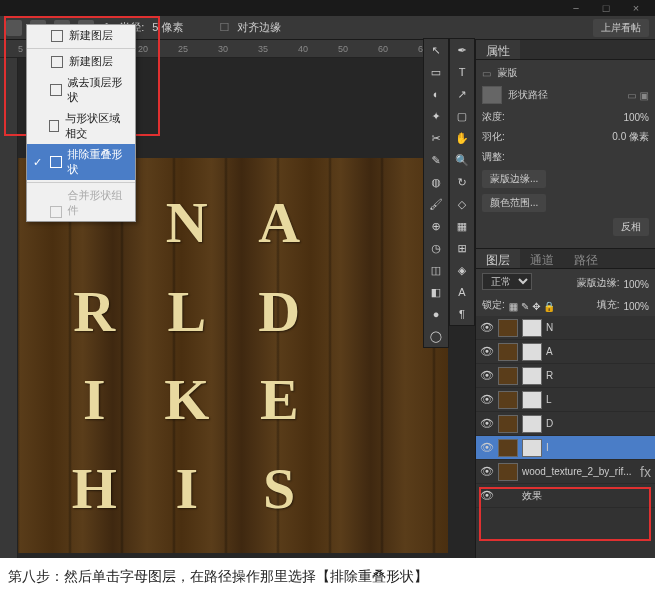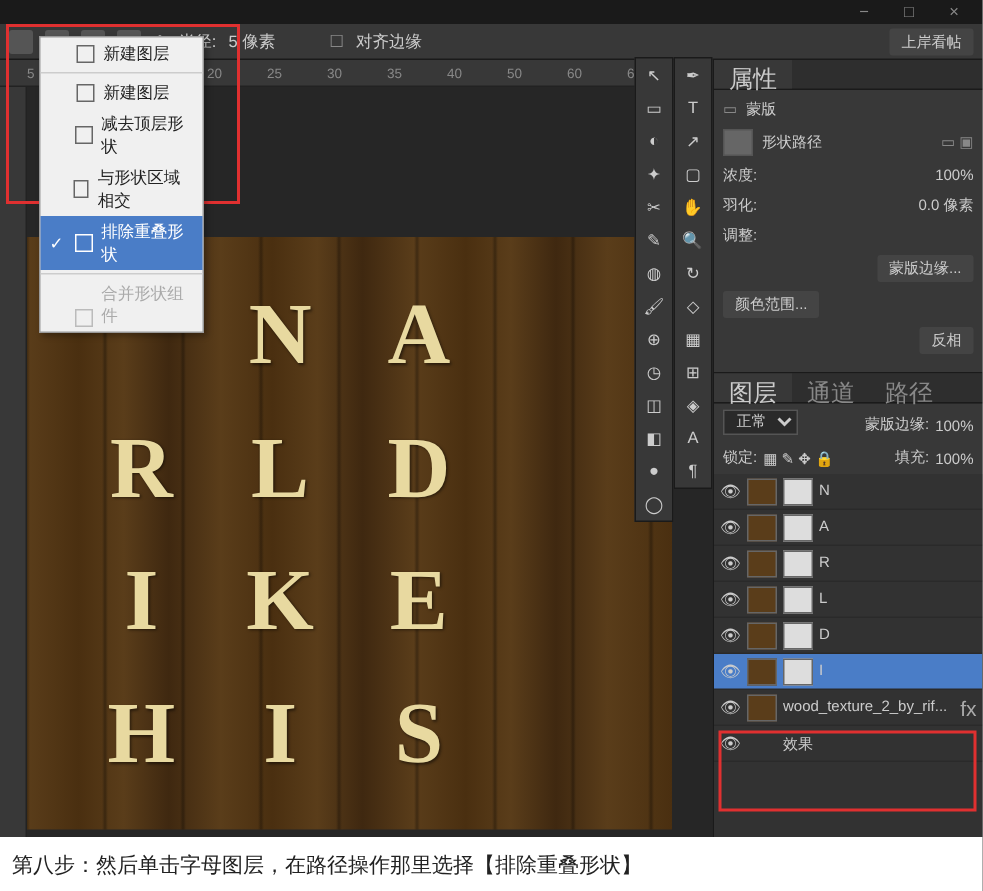--- a/index.html
+++ b/index.html
@@ -27,21 +27,21 @@
 .dd-item.disabled { color: #aaa; align-items: flex-end; }
 .dd-sep { height: 1px; background: #ccc; margin: 2px 0; }
 .dd-icon { width: 12px; height: 12px; border: 1px solid #666; display: inline-block; }
 .dd-check { width: 12px; }
 .red-box1 { position: absolute; left: 4px; top: 16px; width: 156px; height: 120px; border: 2px solid #e03030; z-index: 50; pointer-events: none; }
 .right-panels { width: 180px; background: #383838; border-left: 1px solid #1a1a1a; display: flex; flex-direction: column; }
 .tool-strip { position: absolute; right: 180px; top: 38px; width: 26px; background: #383838; border: 1px solid #1a1a1a; z-index: 10; }
 .tool-strip2 { position: absolute; right: 206px; top: 38px; width: 26px; background: #383838; border: 1px solid #1a1a1a; z-index: 10; }
 .ts-item { width: 24px; height: 22px; display: flex; align-items: center; justify-content: center; color: #ccc; }
 .panel-tabs { display: flex; background: #2e2e2e; height: 20px; border-bottom: 1px solid #1a1a1a; }
-.panel-tab { padding: 3px 10px; font-size: 16px; color: #888; }
+.panel-tab { padding: 3px 10px; font-size: 12px; color: #888; }
 .panel-tab.active { background: #383838; color: #ccc; }
 .panel-body { padding: 6px; font-size: 10px; }
 .prop-row { display: flex; align-items: center; gap: 6px; margin-bottom: 6px; }
 .prop-label { color: #ccc; min-width: 30px; }
 .prop-val { color: #ccc; margin-left: auto; }
 .btn-sm { background: #444; padding: 2px 8px; color: #ccc; font-size: 10px; border-radius: 2px; }
 .layers-panel { flex: 1; display: flex; flex-direction: column; border-top: 1px solid #1a1a1a; }
 .layer-controls { padding: 4px 6px; display: flex; flex-wrap: wrap; gap: 4px; align-items: flex-end; font-size: 10px; }
 .layer-select { background: #2a2a2a; border: 1px solid #555; color: #ccc; padding: 1px 4px; font-size: 10px; }
 .layer-list { flex: 1; overflow-y: auto; background: #323232; }
@@ -208,21 +208,21 @@
           <span class="prop-label">浓度:</span>
           <span class="prop-val">100%</span>
         </div>
         <div class="prop-row">
           <span class="prop-label">羽化:</span>
           <span class="prop-val">0.0 像素</span>
         </div>
         <div class="prop-row">
             <span class="prop-label">调整:</span>
           </div>
-        <div class="prop-row" style="justify-content:flex-end">
+        <div class="prop-row" style="justify-content:flex-start">
             <span class="btn-sm">蒙版边缘...</span>
           </div>
         <div class="prop-row" style="justify-content:flex-start">
             <span class="btn-sm">颜色范围...</span>
           </div>
         <div class="prop-row" style="justify-content:flex-end">
             <span class="btn-sm">反相</span>
           </div>
       </div>
 

